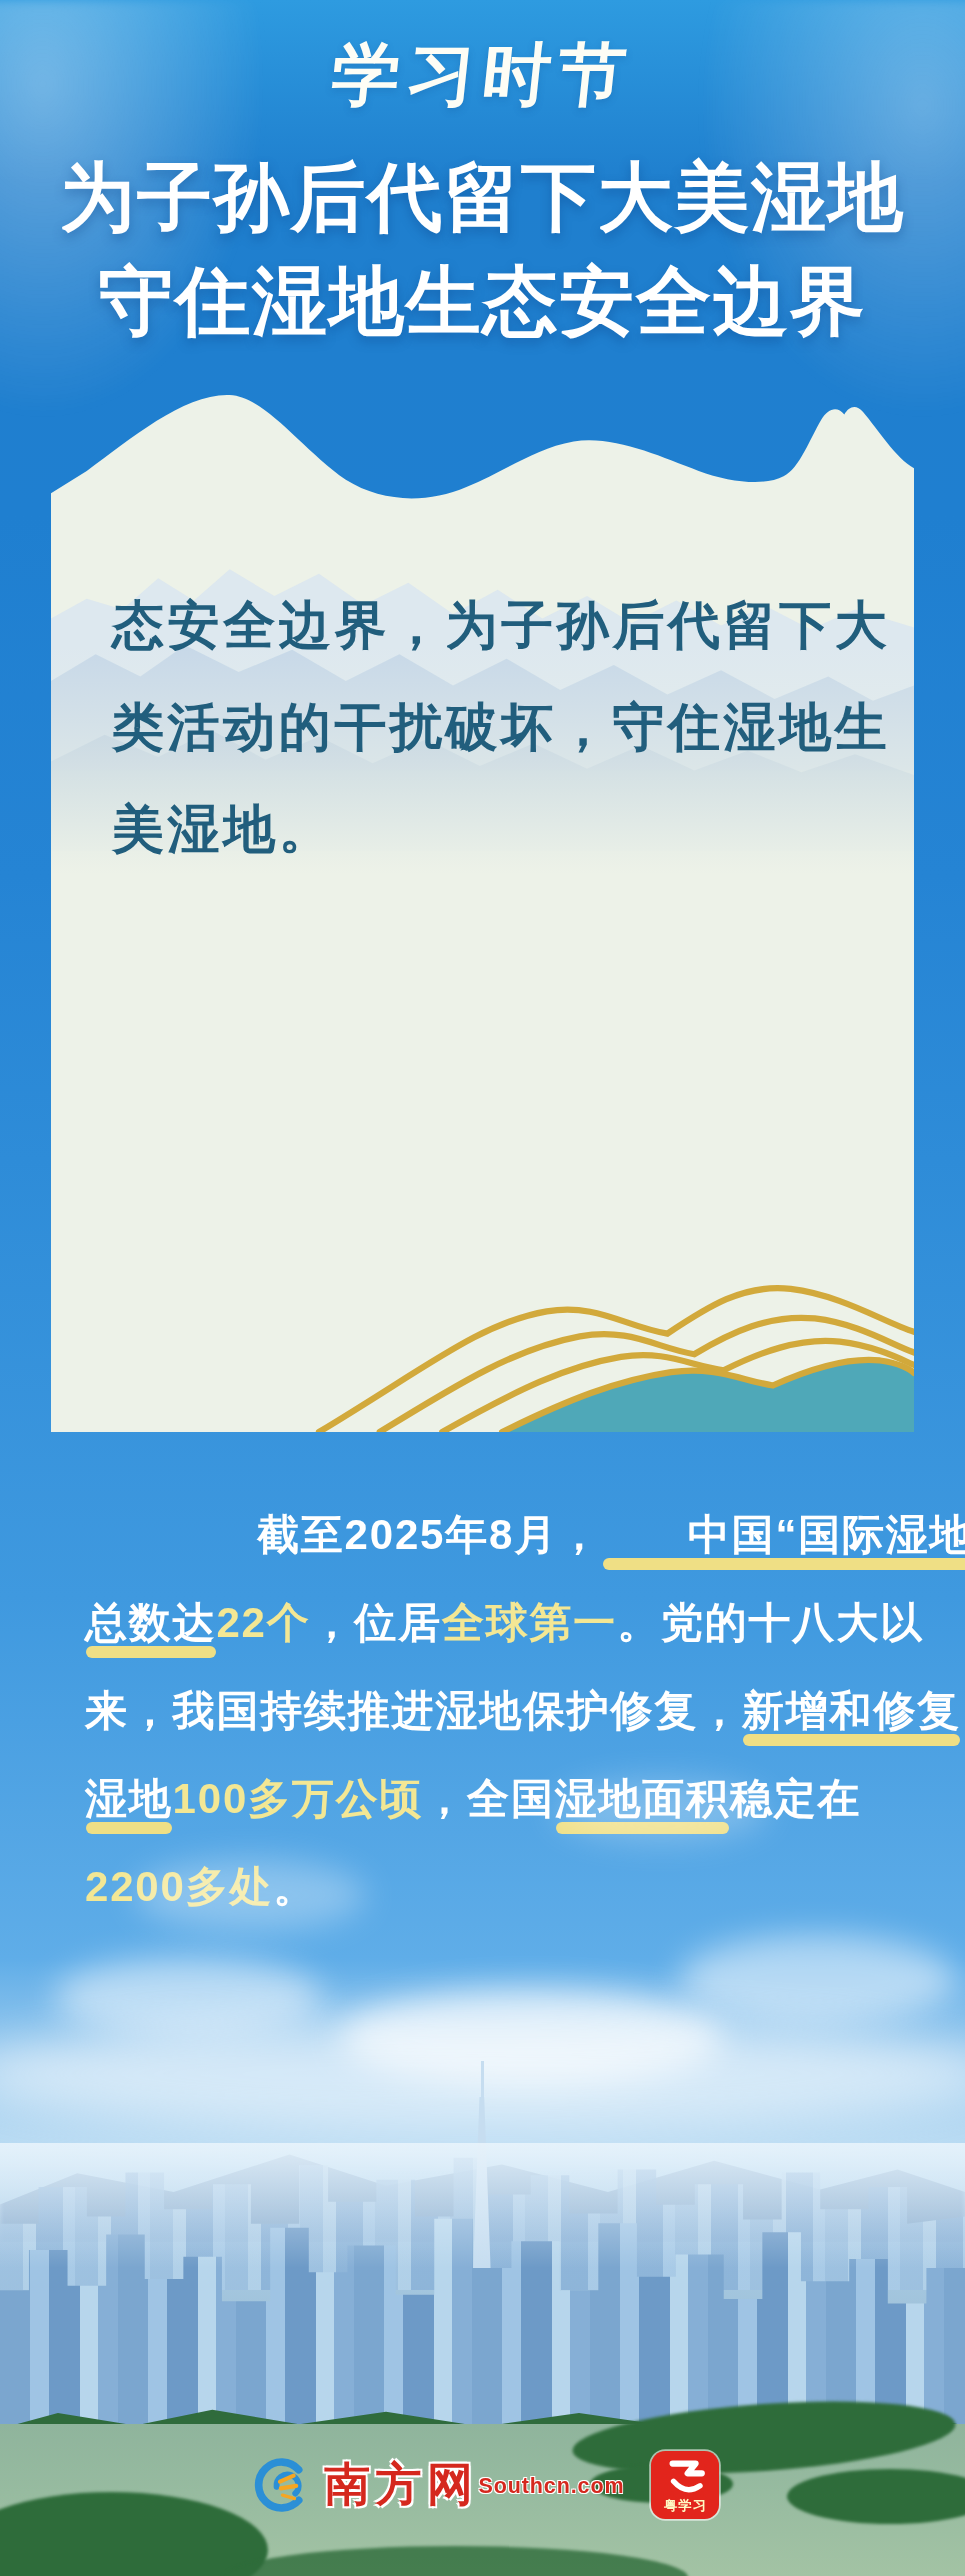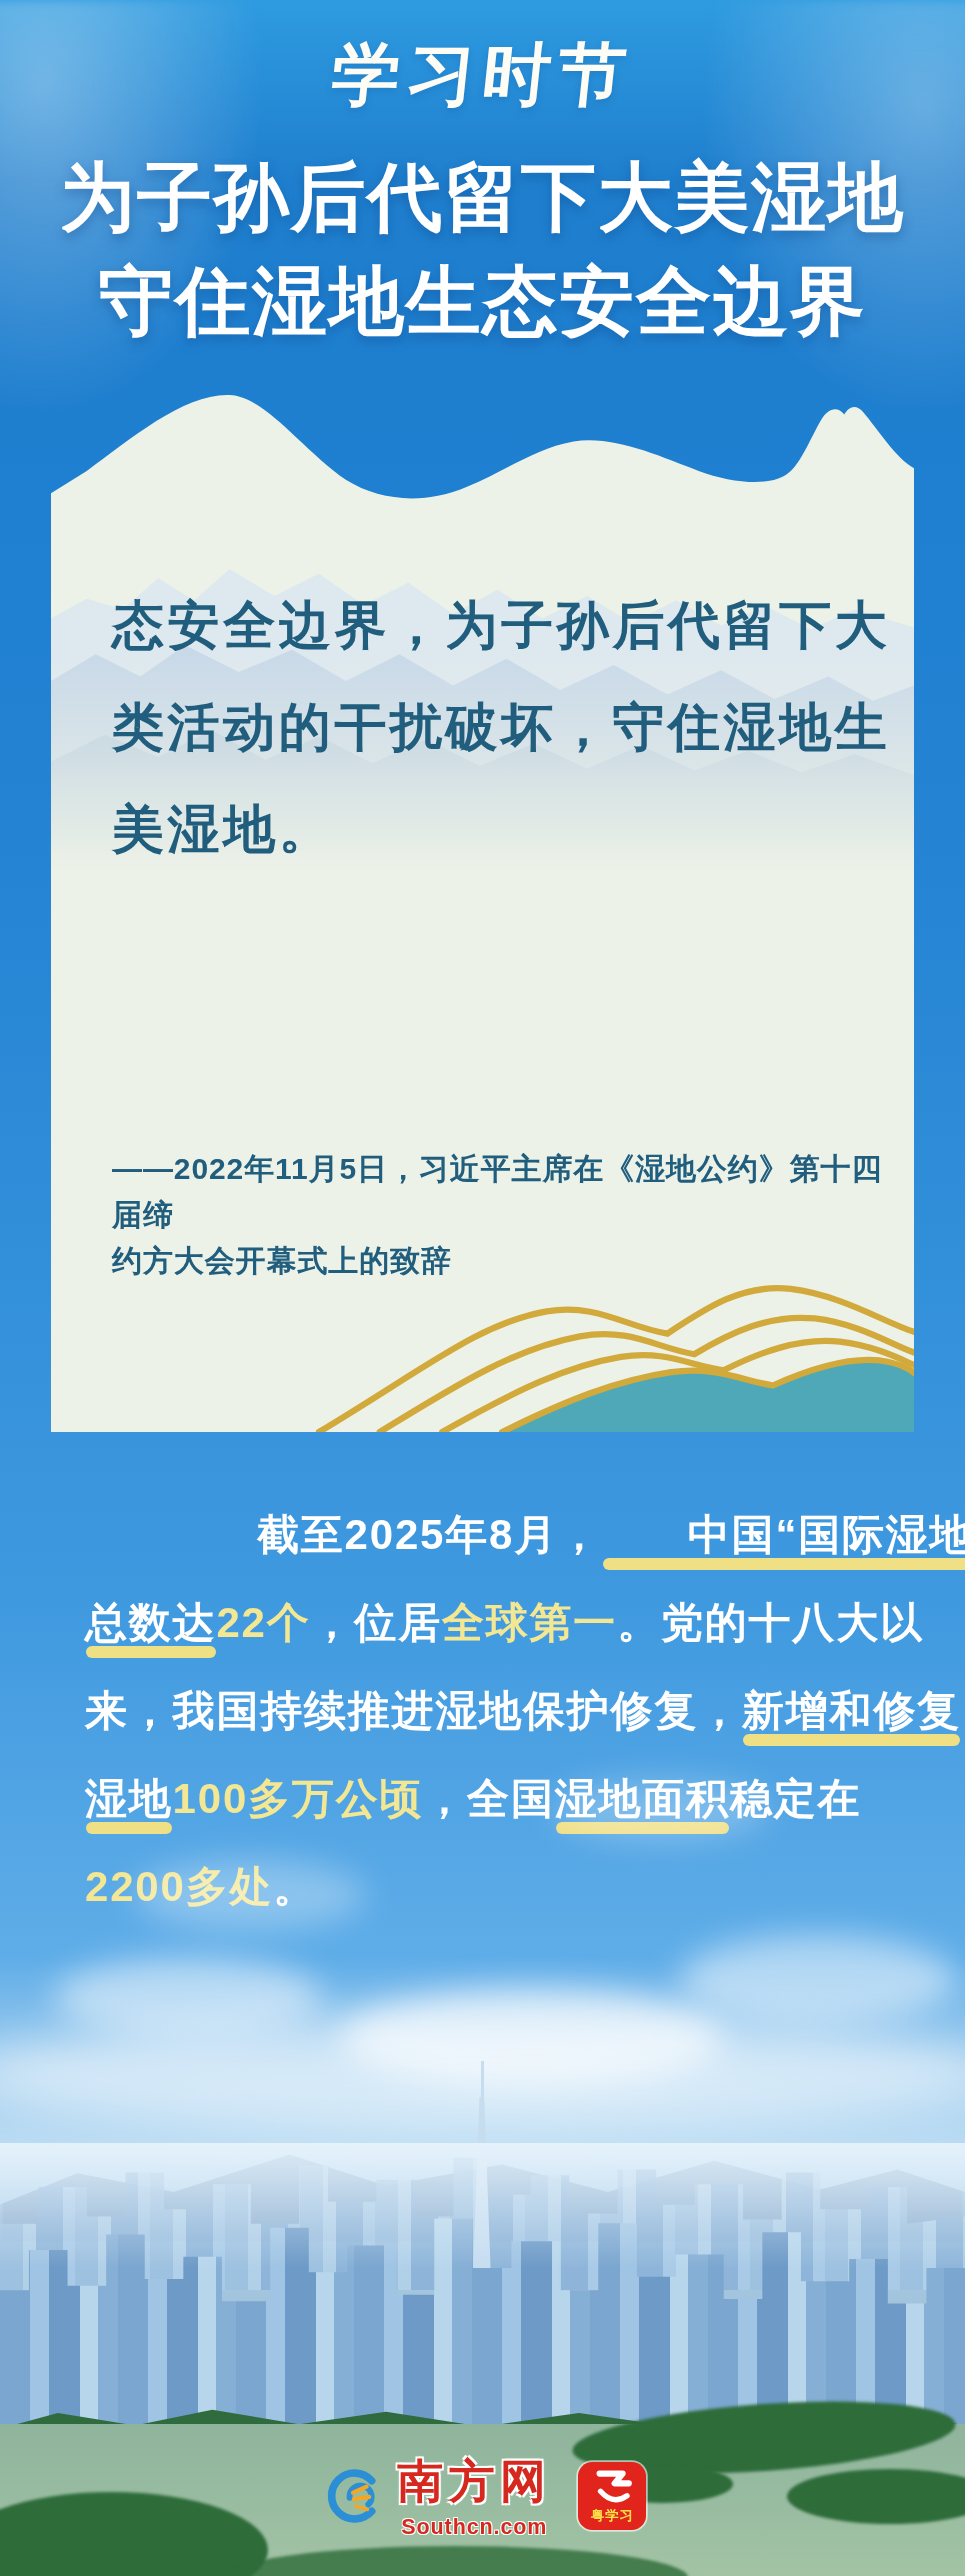--- a/index.html
+++ b/index.html
@@ -60,28 +60,28 @@
   .tower{position:absolute;left:472px;top:2097px;width:19.7px;height:201px;background:#C6DDF0;
     clip-path:polygon(38% 0,62% 0,100% 100%,0 100%);}
   .tower-antenna{position:absolute;left:481px;top:2061px;width:2.7px;height:39px;background:#C6DDF0;}
   .green-band{position:absolute;left:0;top:2394px;width:965px;height:63px;background:#2F6B3C;
     clip-path:polygon(0 55%,6% 30%,14% 50%,22% 25%,31% 48%,40% 28%,50% 52%,60% 30%,69% 50%,78% 27%,87% 48%,94% 32%,100% 50%,100% 100%,0 100%);}
   .lake{position:absolute;left:0;top:2424px;width:965px;height:152px;
     background:linear-gradient(180deg,#8FB49C 0%,#97BBA0 45%,#A3C3A4 100%);}
   .island{position:absolute;background:#2E6C3A;border-radius:50%;filter:blur(1.8px);}
   .logos{position:absolute;left:0;top:2451px;width:965px;display:flex;justify-content:center;align-items:center;gap:27px;}
   .southcn{display:flex;align-items:center;gap:10.7px;}
-  .southcn-text{display:flex;flex-direction:column;align-items:center;}
+  .southcn-text{display:flex;flex-direction:row;align-items:center;}
   .southcn-name{font-size:46px;font-weight:900;color:#D5281E;letter-spacing:5.4px;
     text-shadow:-1.8px -1.8px 0 #fff,1.8px -1.8px 0 #fff,-1.8px 1.8px 0 #fff,1.8px 1.8px 0 #fff,0 0 3.6px #fff;}
   .southcn-domain{font-size:21.5px;font-weight:800;color:#D5281E;letter-spacing:0.9px;margin-top:2px;
     text-shadow:-0.9px -0.9px 0 #fff,0.9px -0.9px 0 #fff,-0.9px 0.9px 0 #fff,0.9px 0.9px 0 #fff;}
   .yxx-icon{position:relative;width:68px;height:68px;background:#E2251C;border-radius:14.3px;
     box-shadow:0 0 0 1.8px rgba(255,255,255,.6);}
-  .yxx-name{position:absolute;left:0;bottom:4.5px;width:100%;text-align:center;color:#fde047;
+  .yxx-name{position:absolute;left:0;bottom:4.5px;width:100%;text-align:center;color:#fef9c3;
     font-size:13.4px;font-weight:900;letter-spacing:0.9px;}
 </style>
 </head>
 <body>
 
 <div class="poster">
 
   <div class="top-wash-left"></div>
   <div class="top-wash-right"></div>
 
@@ -116,24 +116,20 @@
         <path d="M505,1170 C578,1134 634,1112 694,1103 C744,1096 772,1112 808,1118 C848,1100 890,1086 928,1090 C950,1093 962,1100 966,1104" fill="none" stroke="#D2A93B" stroke-width="7" stroke-linecap="round"></path>
       </g>
     </svg>
 
     <div class="quote">
       <div class="qline">态安全边界，为子孙后代留下大</div>
       <div class="qline">类活动的干扰破坏，守住湿地生</div>
       <div class="qline">美湿地。</div>
     </div>
 
-    <div class="attribution">
-      <div>——2022年11月5日，习近平主席在《湿地公约》第十四届缔</div>
-      <div>约方大会开幕式上的致辞</div>
-    </div>
   </div>
 
   <div class="bodytext">
     <div class="bline indent">
       <span class="seg w">截至2025年8月，</span><span class="seg wu">中国“国际湿地城市”</span>
     </div>
     <div class="bline">
       <span class="seg wu">总数达</span><span class="seg y">22个</span><span class="seg w">，位居</span><span class="seg y">全球第一</span><span class="seg w">。党的十八大以</span>
     </div>
     <div class="bline">

